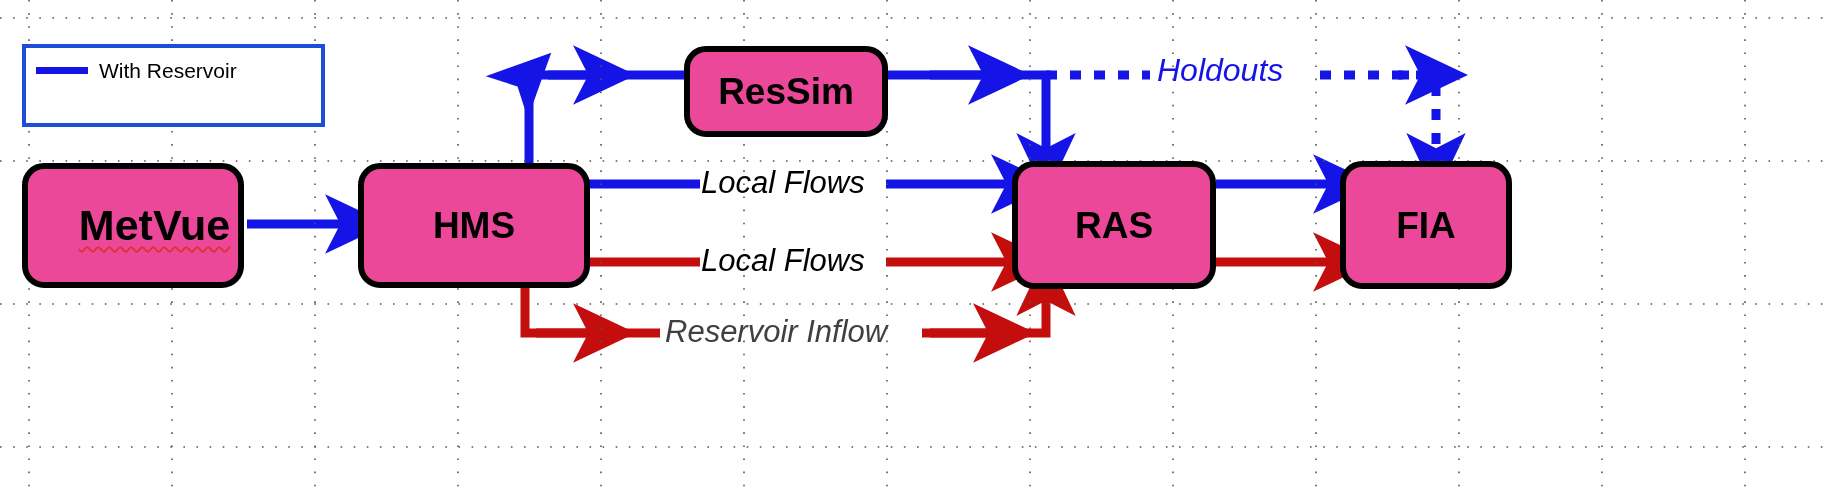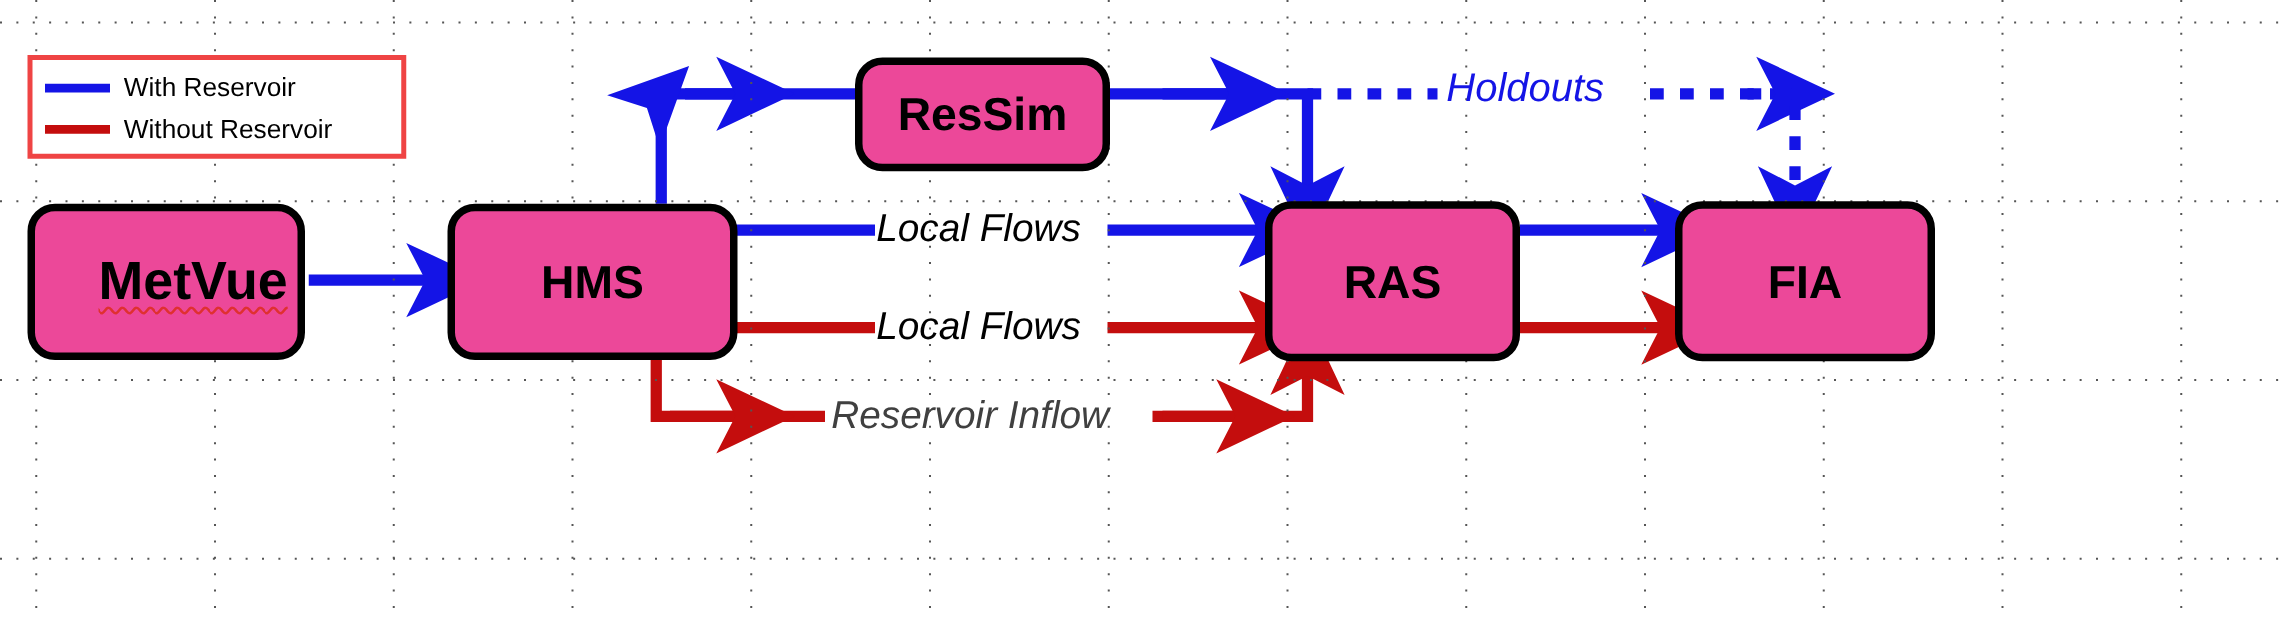--- a/index.html
+++ b/index.html
@@ -29,21 +29,21 @@
     border-radius:22px;
     background:#ec4899;
     display:flex;align-items:center;justify-content:center;
     font-weight:bold;color:#000;
     box-sizing:border-box;
     z-index:5;
   }
   .node-label{line-height:1;}
   .legend{
     position:absolute;left:22px;top:44px;width:303px;height:83px;
-    border:4px solid #ef4444;background:#fff;box-sizing:border-box;
+    border:4px solid #1d4ed8;background:#fff;box-sizing:border-box;
     z-index:6;padding:6px 0 0 10px;
   }
   .legend-row{display:flex;align-items:center;height:33px;}
   .legend-swatch{width:52px;height:7px;margin-right:11px;flex:none;}
   .legend-text{font-size:21px;color:#000;white-space:nowrap;}
   .edge-label{
     position:absolute;z-index:6;
     font-style:italic;font-weight:normal;
     white-space:nowrap;line-height:1;
   }
@@ -110,25 +110,25 @@
   </div>
 
   <div class="node" style="left:358px;top:163px;width:232px;height:125px;">
     <span class="node-label" style="font-size:37px;">HMS</span>
   </div>
 
   <div class="node" style="left:684px;top:46px;width:204px;height:91px;">
     <span class="node-label" style="font-size:37px;">ResSim</span>
   </div>
 
-  <div class="node" style="left:1012px;top:161px;width:204px;height:128px;border-radius:21px;">
+  <div class="node" style="left:1012px;top:161px;width:204px;height:128px;">
     <span class="node-label" style="font-size:37px;">RAS</span>
   </div>
 
-  <div class="node" style="left:1340px;top:161px;width:208px;height:128px;">
+  <div class="node" style="left:1340px;top:161px;width:172px;height:128px;">
     <span class="node-label" style="font-size:37px;">FIA</span>
   </div>
 
   <div class="edge-label" style="left:1157px;top:54px;font-size:32px;color:#1414e6;">
     <span>Holdouts</span>
   </div>
 
   <div class="edge-label" style="left:701px;top:167px;font-size:31px;color:#000;">
     <span>Local Flows</span>
   </div>
@@ -138,24 +138,20 @@
   </div>
 
   <div class="edge-label" style="left:665px;top:316px;font-size:31px;color:#404040;">
     <span>Reservoir Inflow</span>
   </div>
 
   <div class="legend">
     <div class="legend-row">
       <span class="legend-swatch" style="background:#1414e6;"></span>
       <span class="legend-text">With Reservoir</span>
-    </div>
-    <div class="legend-row">
-      <span class="legend-swatch" style="background:#c40d0d;"></span>
-      <span class="legend-text">Without Reservoir</span>
     </div>
   </div>
 
   <svg class="layer" id="grid" viewBox="0 0 1830 495" preserveAspectRatio="none" style="z-index:0;">
     <g stroke="#555" stroke-width="1.6" stroke-dasharray="1.6 11.5">
       <line x1="0" y1="18" x2="1830" y2="18"></line>
       <line x1="0" y1="161" x2="1830" y2="161"></line>
       <line x1="0" y1="304" x2="1830" y2="304"></line>
       <line x1="0" y1="447" x2="1830" y2="447"></line>
       <line x1="29" y1="0" x2="29" y2="495"></line>

